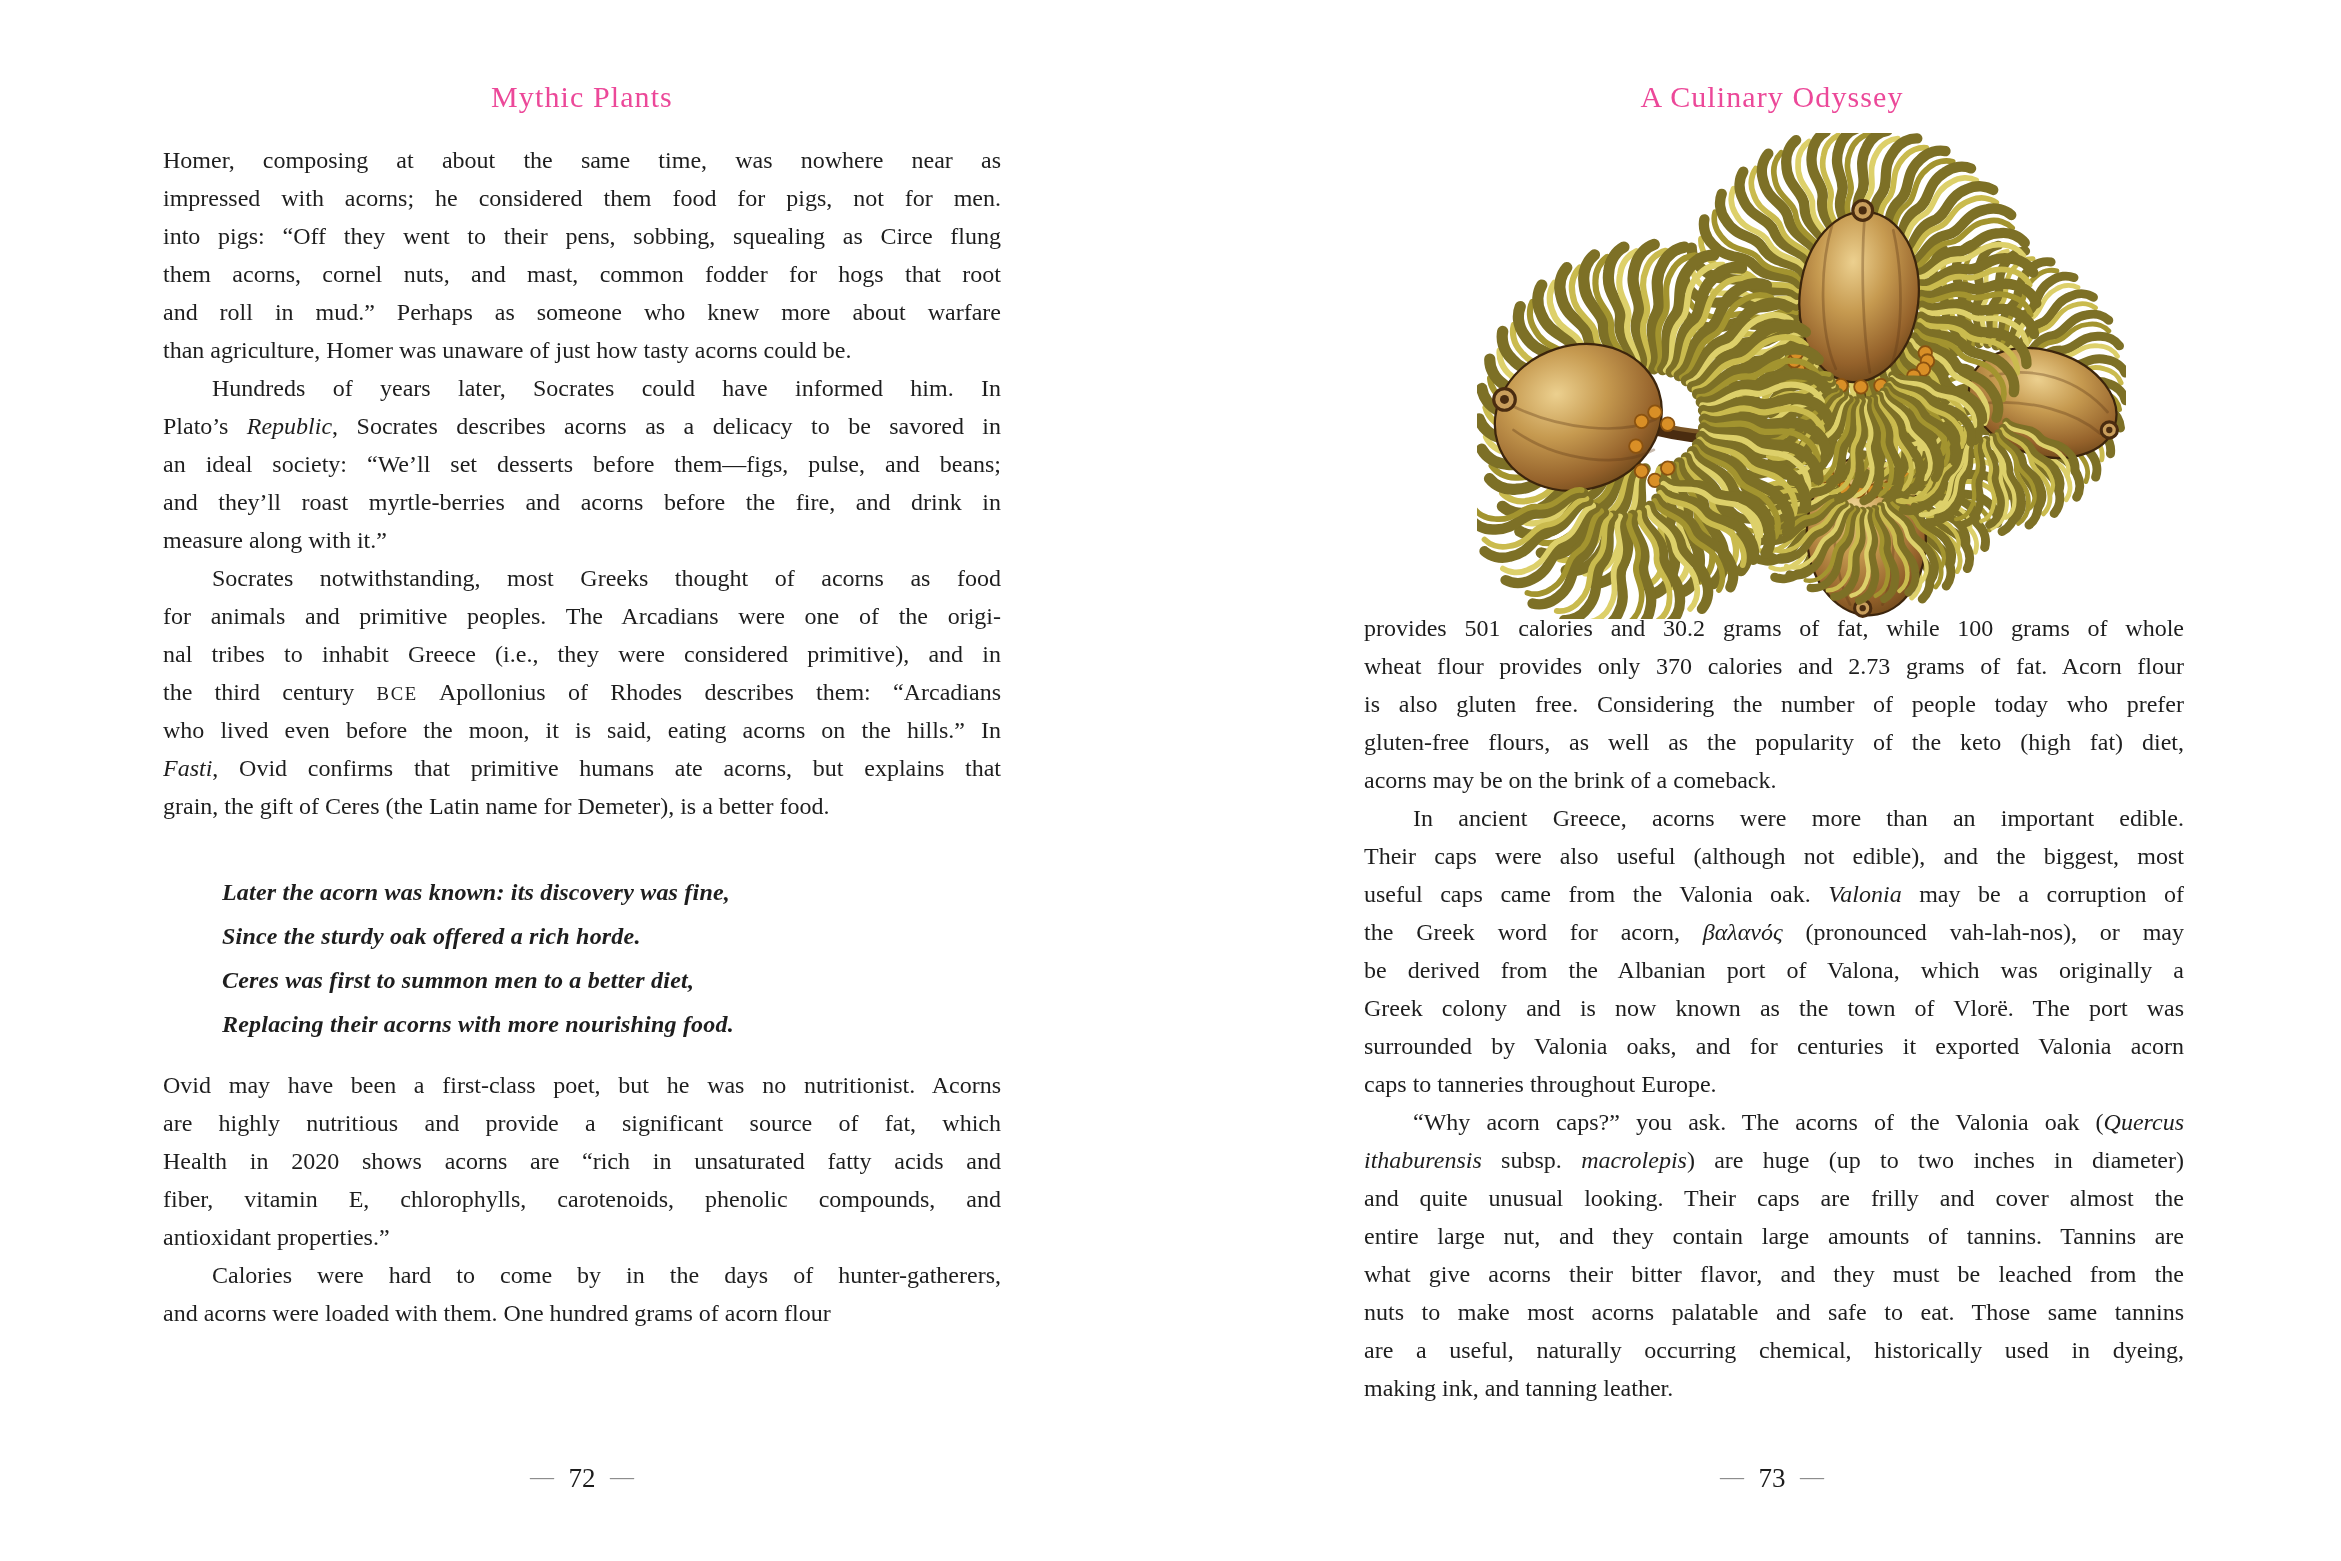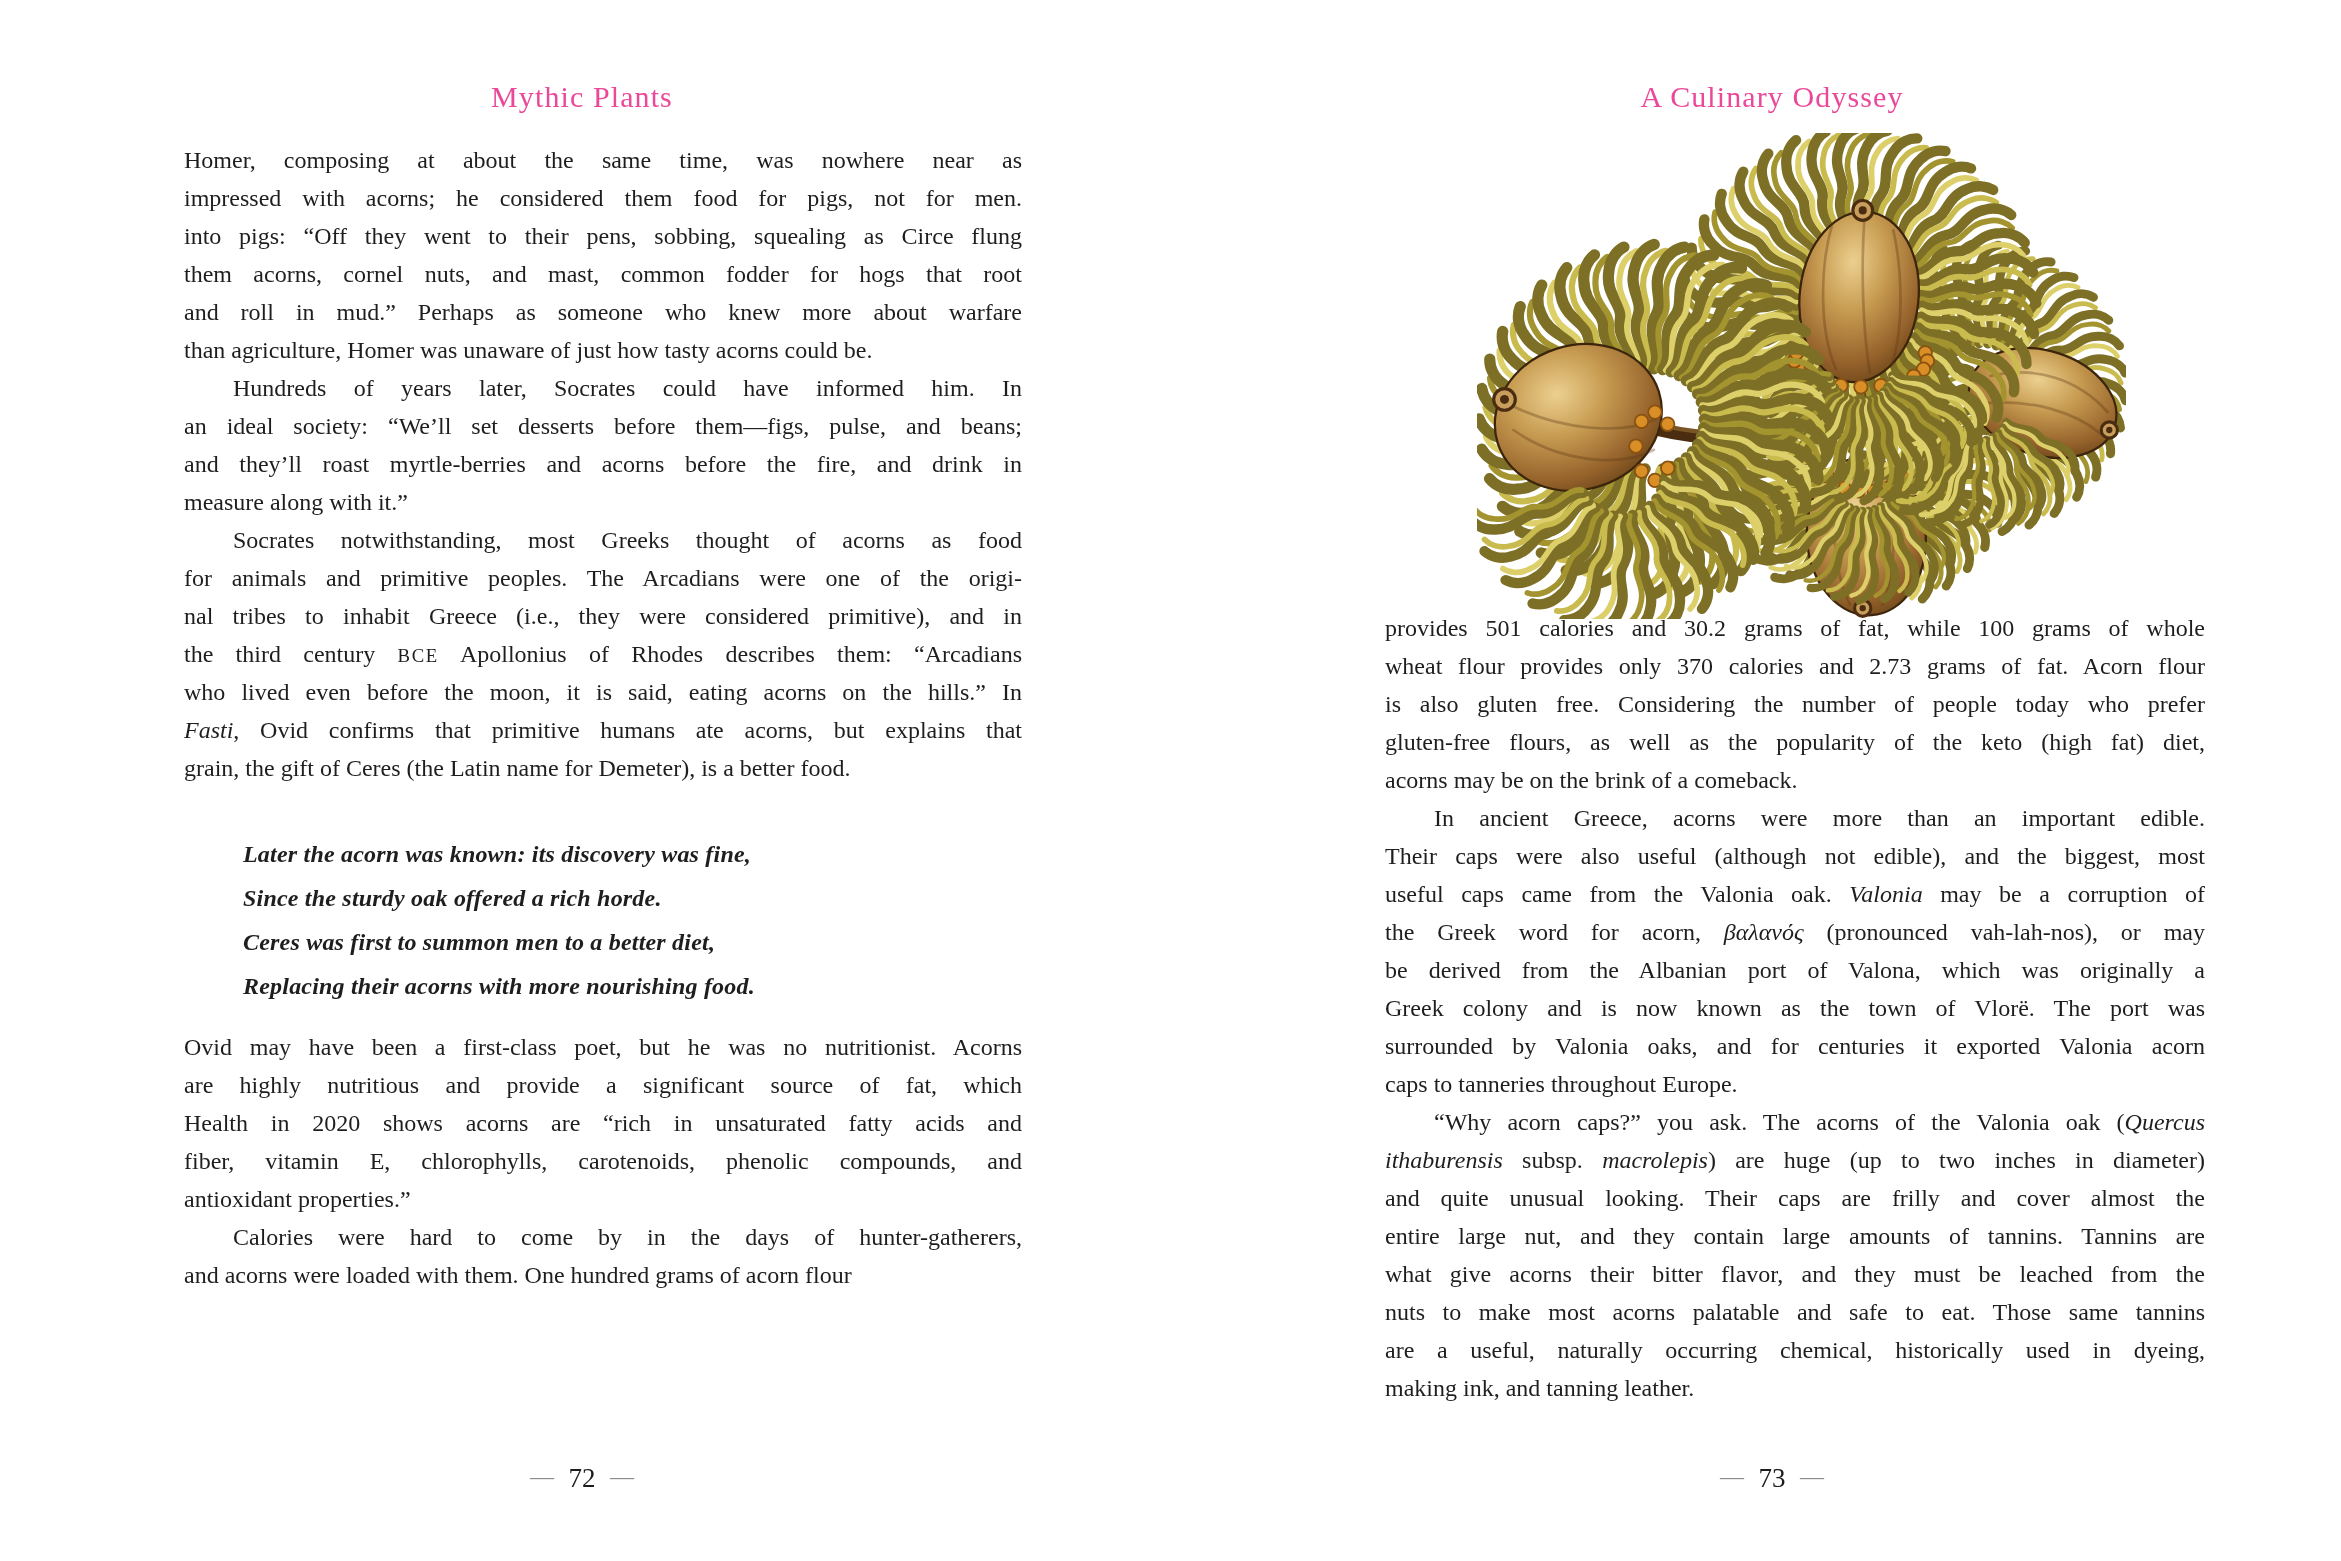--- a/index.html
+++ b/index.html
@@ -12,21 +12,21 @@
   #left-page{left:0;}
   #right-page{left:1171px;}
 
   .running-head{
     position:absolute;top:77px;font-size:30px;line-height:40px;
     letter-spacing:1.1px;color:#ec4899;text-align:center;white-space:nowrap;
   }
   #left-head{left:163px;width:838px;}
   #right-head{left:191px;width:820px;}
 
-  .column{position:absolute;font-size:24px;margin-left:21px;}
+  .column{position:absolute;font-size:24px;}
   #left-col{left:163px;top:141px;width:838px;}
   #right-col{left:193px;top:609px;width:820px;}
 
   .para{margin:0;}
   .line{
     line-height:38px;height:38px;overflow:hidden;
     text-align:justify;text-align-last:justify;
   }
   .line.last{text-align-last:auto;}
   .line.indent{text-indent:49px;}
@@ -65,20 +65,21 @@
       <div class="para">
         <div class="line"><span>Homer, composing at about the same time, was nowhere near as</span></div>
         <div class="line"><span>impressed with acorns; he considered them food for pigs, not for men.</span></div>
         <div class="line"><span>into pigs: “Off they went to their pens, sobbing, squealing as Circe flung</span></div>
         <div class="line"><span>them acorns, cornel nuts, and mast, common fodder for hogs that root</span></div>
         <div class="line"><span>and roll in mud.” Perhaps as someone who knew more about warfare</span></div>
         <div class="line last"><span>than agriculture, Homer was unaware of just how tasty acorns could be.</span></div>
       </div>
       <div class="para">
         <div class="line indent"><span>Hundreds of years later, Socrates could have informed him. In</span></div>
+        <div class="line"><span>Plato’s </span><span class="i">Republic</span><span>, Socrates describes acorns as a delicacy to be savored in</span></div>
         <div class="line"><span>an ideal society: “We’ll set desserts before them—figs, pulse, and beans;</span></div>
         <div class="line"><span>and they’ll roast myrtle-berries and acorns before the fire, and drink in</span></div>
         <div class="line last"><span>measure along with it.”</span></div>
       </div>
       <div class="para">
         <div class="line indent"><span>Socrates notwithstanding, most Greeks thought of acorns as food</span></div>
         <div class="line"><span>for animals and primitive peoples. The Arcadians were one of the origi-</span></div>
         <div class="line"><span>nal tribes to inhabit Greece (i.e., they were considered primitive), and in</span></div>
         <div class="line"><span>the third century </span><span class="sc">BCE</span><span> Apollonius of Rhodes describes them: “Arcadians</span></div>
         <div class="line"><span>who lived even before the moon, it is said, eating acorns on the hills.” In</span></div>

